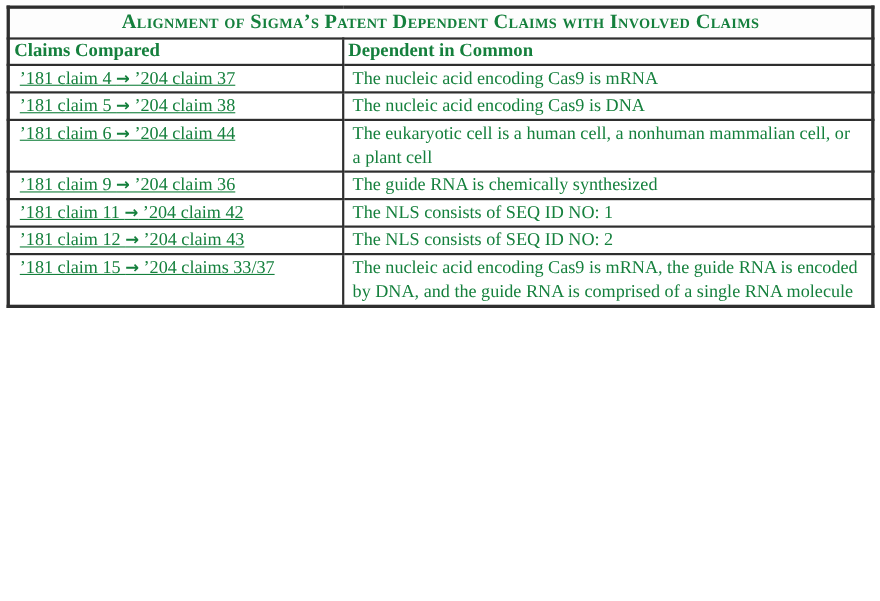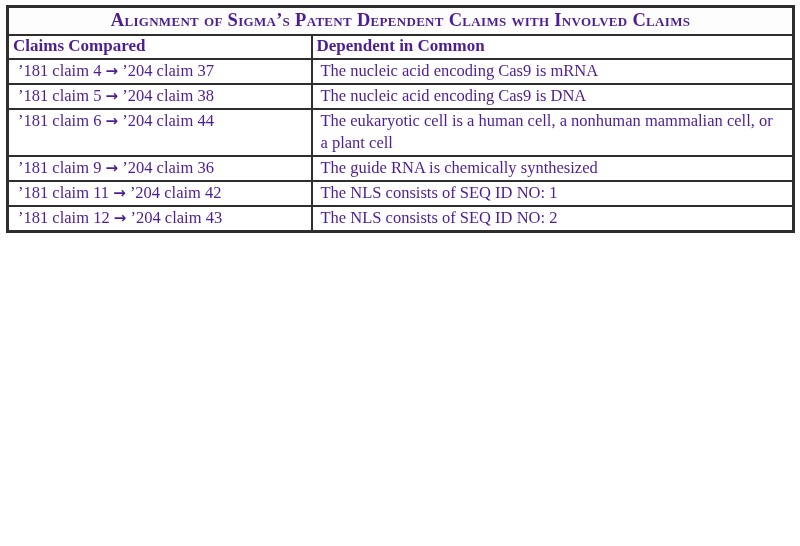--- a/index.html
+++ b/index.html
@@ -9,21 +9,21 @@
     width: 800px;
     height: 546px;
     overflow: hidden;
   }
   .page {
     width: 800px;
     height: 546px;
     box-sizing: border-box;
     padding: 5px 5px 0 6px;
     font-family: "Liberation Serif", "DejaVu Serif", serif;
-    color: #4c1d95;
+    color: #15803d;
   }
   table.claims-table {
     border-collapse: collapse;
     width: 789px;
     table-layout: fixed;
     border: 3px solid #2e2e2e;
   }
   col.c-claims { width: 304px; }
   th, td {
     border: 2px solid #2e2e2e;
@@ -43,21 +43,21 @@
     font-size: 17px;
     font-weight: bold;
     text-align: left;
     padding: 0 4px 2px;
   }
   td {
     font-size: 16.5px;
     line-height: 22px;
     padding: 0 10px 1px 8px;
   }
-  td.claims-cell { padding-left: 9px; }
+  td.claims-cell { padding-left: 9px; text-decoration: underline; }
   .claims-line { white-space: nowrap; }
   .claims-line.line2 { text-align: right; padding-right: 4px; white-space: nowrap; }
   .arrow {
     font-family: "DejaVu Sans", sans-serif;
     font-weight: 700;
     font-size: 15px;
   }
   .italic { font-style: italic; }
 </style>
 </head>
@@ -108,15 +108,21 @@
             <div class="claims-line">’181 claim 11 <span class="arrow">→</span> ’204 claim 42</div>
           </td>
           <td class="limitation-cell"><span>The NLS consists of SEQ ID NO: 1</span></td>
         </tr>
         <tr>
           <td class="claims-cell">
             <div class="claims-line">’181 claim 12 <span class="arrow">→</span> ’204 claim 43</div>
           </td>
           <td class="limitation-cell"><span>The NLS consists of SEQ ID NO: 2</span></td>
         </tr>
+        <tr>
+          <td class="claims-cell">
+            <div class="claims-line">’181 claim 15 <span class="arrow">→</span> ’204 claims 33/37</div>
+          </td>
+          <td class="limitation-cell"><span>The nucleic acid encoding Cas9 is mRNA, the guide RNA is encoded by DNA, and the guide RNA is comprised of a single RNA molecule</span></td>
+        </tr>
       </tbody>
   </table>
 </div>
 
 </body></html>

